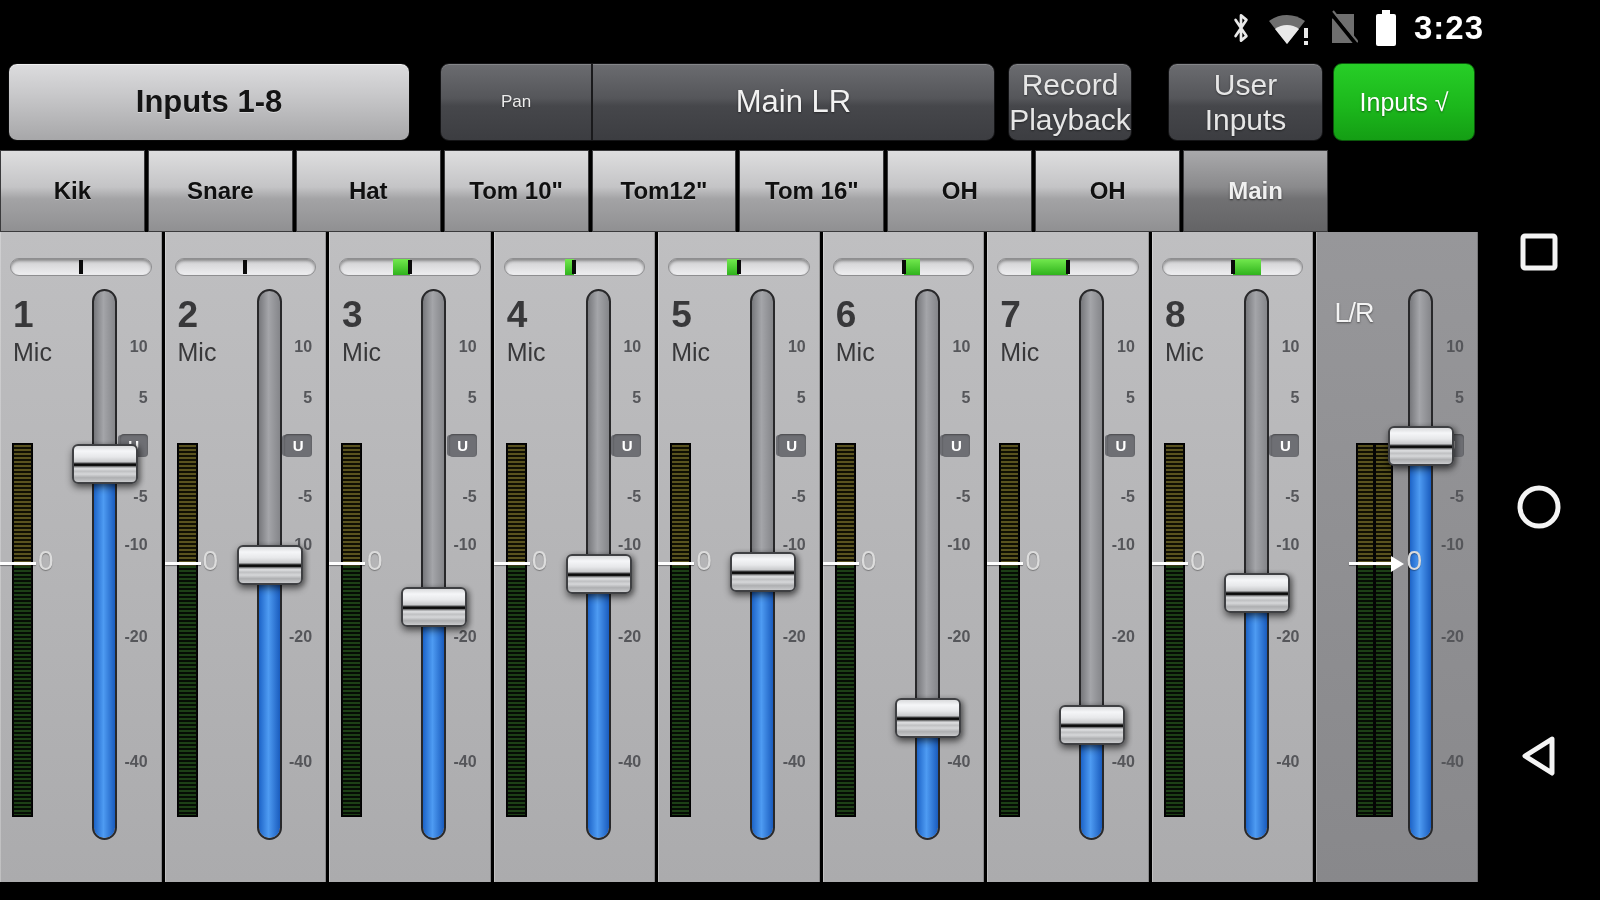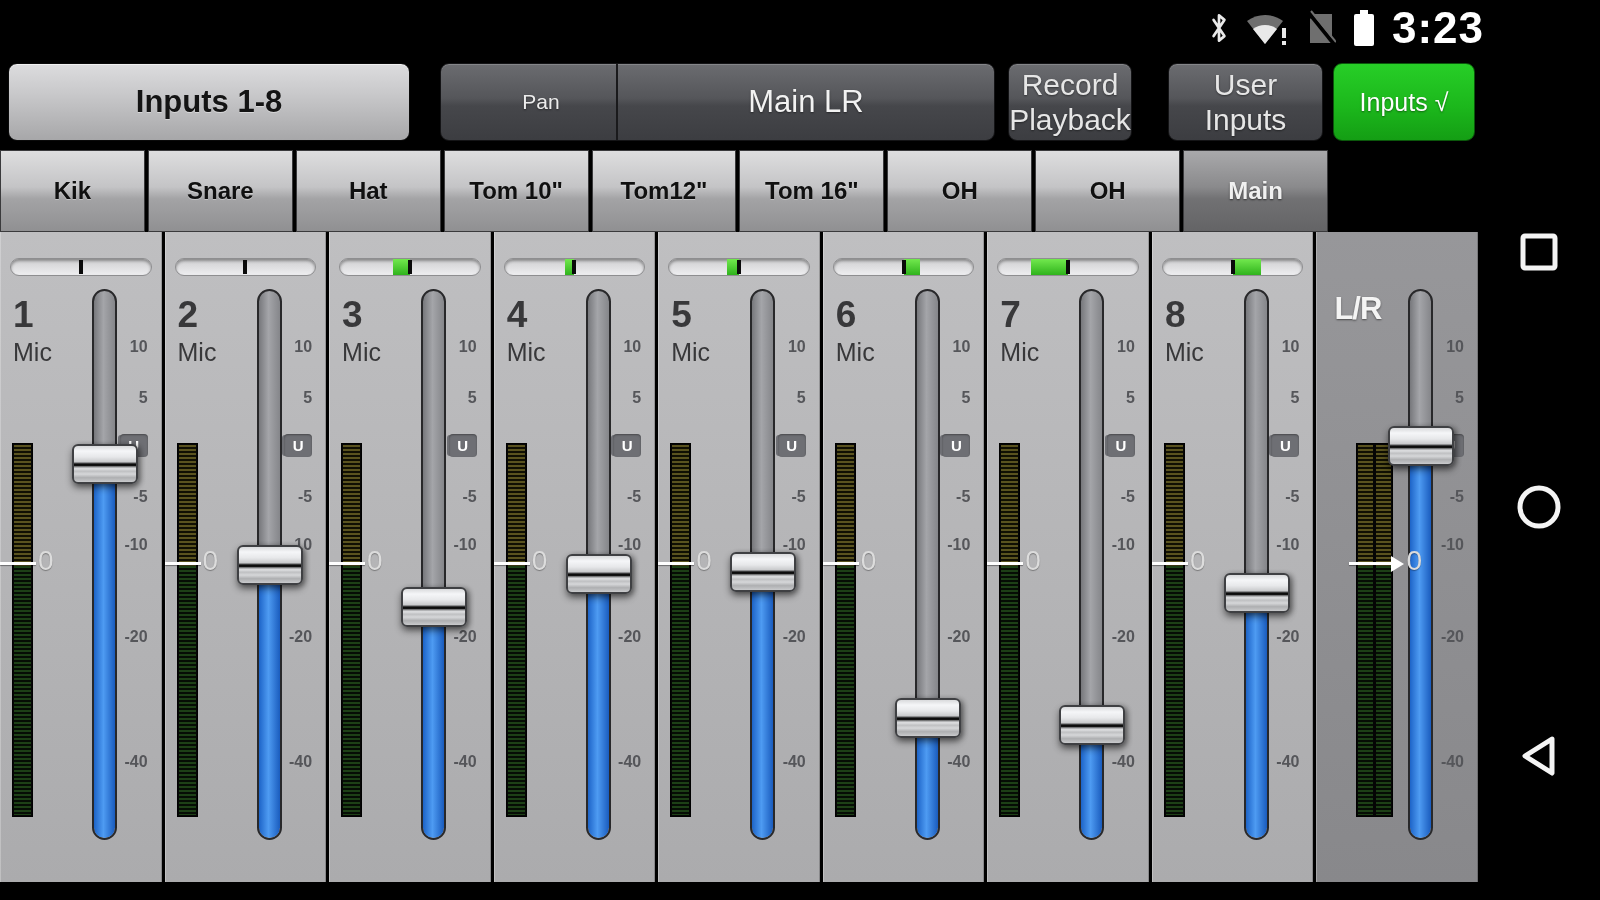--- a/index.html
+++ b/index.html
@@ -3,31 +3,31 @@
 <meta charset="utf-8">
 <style>
   html,body{margin:0;padding:0;}
   body{
     width:1600px;height:900px;background:#000;overflow:hidden;position:relative;
     font-family:"Liberation Sans",sans-serif;-webkit-font-smoothing:antialiased;
   }
   
   .statusbar{position:absolute;left:0;top:0;width:1600px;height:55px;background:#000;
     display:flex;align-items:center;justify-content:flex-end;padding-right:116px;box-sizing:border-box;gap:16px;}
-  .statusbar .time{color:#fff;font-size:44px;font-weight:bold;letter-spacing:1px;}
+  .statusbar .time{color:#fff;font-size:33px;font-weight:bold;letter-spacing:1px;}
   
   .toolbar{position:absolute;left:0;top:55px;width:1478px;height:95px;background:#000;}
   .tbtn{position:absolute;top:8px;height:78px;border-radius:9px;display:flex;align-items:center;justify-content:center;
     box-sizing:border-box;cursor:pointer;}
   .btn-light{left:8px;width:402px;background:linear-gradient(#dcdcde 0%,#c8c8ca 40%,#a7a7a9 100%);
     border:1px solid #0a0a0a;box-shadow:inset 0 1px 0 rgba(255,255,255,.6);color:#141414;font-size:31px;font-weight:600;}
   .btn-group{left:440px;width:555px;background:linear-gradient(#6b6c70 0%,#55565a 45%,#46474b 55%,#3c3d41 100%);
     border:1px solid #141416;box-shadow:inset 0 1px 0 rgba(255,255,255,.18);display:flex;padding:0;}
   .seg{height:100%;display:flex;align-items:center;justify-content:center;color:#ececec;}
-  .seg-pan{width:150px;font-size:21px;border-right:2px solid #1a1a1c;padding-left:25px;}
+  .seg-pan{width:150px;font-size:17px;border-right:2px solid #1a1a1c;}
   .seg-main{flex:1;font-size:31px;color:#f2f2f2;}
   .btn-dark{background:linear-gradient(#6b6c70 0%,#55565a 45%,#46474b 55%,#3c3d41 100%);
     border:1px solid #141416;box-shadow:inset 0 1px 0 rgba(255,255,255,.18);
     color:#e6e6e6;font-size:30px;line-height:1.18;text-align:center;flex-direction:column;}
   .btn-record{left:1008px;width:124px;}
   .btn-user{left:1168px;width:155px;}
   .btn-green{left:1333px;width:142px;background:linear-gradient(#27ce27 0%,#1cb81c 55%,#149e14 100%);
     border:1px solid #0b570b;color:#fff;font-size:25px;}
   .tbtn span{text-shadow:0 1px 2px rgba(0,0,0,.45);}
   .btn-light span{text-shadow:0 1px 0 rgba(255,255,255,.4);}
@@ -47,21 +47,21 @@
   .strip.mainstrip{background:linear-gradient(#97979a,#88888b);}
   
   .pan{position:absolute;left:10px;right:10px;top:26px;height:18px;border-radius:9px;
     background:linear-gradient(#cfcfd1,#eeeef0);border:1px solid #8e8e90;
     box-shadow:inset 0 2px 3px rgba(0,0,0,.35);box-sizing:border-box;}
   .pan-tick{position:absolute;left:50%;top:1px;width:4px;height:14px;margin-left:-2px;background:#0a0a0a;z-index:2;}
   .pan-fill{position:absolute;top:0px;height:16px;background:linear-gradient(#72e84e,#2fb31c);z-index:1;}
   
   .num{position:absolute;left:13px;top:62px;font-size:37px;font-weight:700;color:#38383a;}
   .src{position:absolute;left:13px;top:106px;font-size:25px;font-weight:400;color:#38383a;}
-  .lr{position:absolute;left:18px;top:59px;font-size:31px;font-weight:700;color:#f4f4f4;
+  .lr{position:absolute;left:18px;top:66px;font-size:27px;font-weight:400;color:#f4f4f4;
     text-shadow:0 1px 2px rgba(0,0,0,.5);letter-spacing:-1px;}
   
   .meter{position:absolute;left:12px;top:211px;width:21px;height:374px;background:#050505;
     border:1px solid #000;box-sizing:border-box;padding:1px;display:flex;gap:3px;}
   .mainstrip .meter{left:40px;width:37px;}
   .mcol{flex:1;display:flex;flex-direction:column;}
   .mcol .olive{display:block;height:32.6%;
     background:repeating-linear-gradient(to bottom,#5a531f 0px,#5a531f 2px,#111003 2px,#111003 4px);}
   .mcol .grn{display:block;flex:1;
     background:repeating-linear-gradient(to bottom,#1d4016 0px,#1d4016 2px,#060d05 2px,#060d05 4px);}

